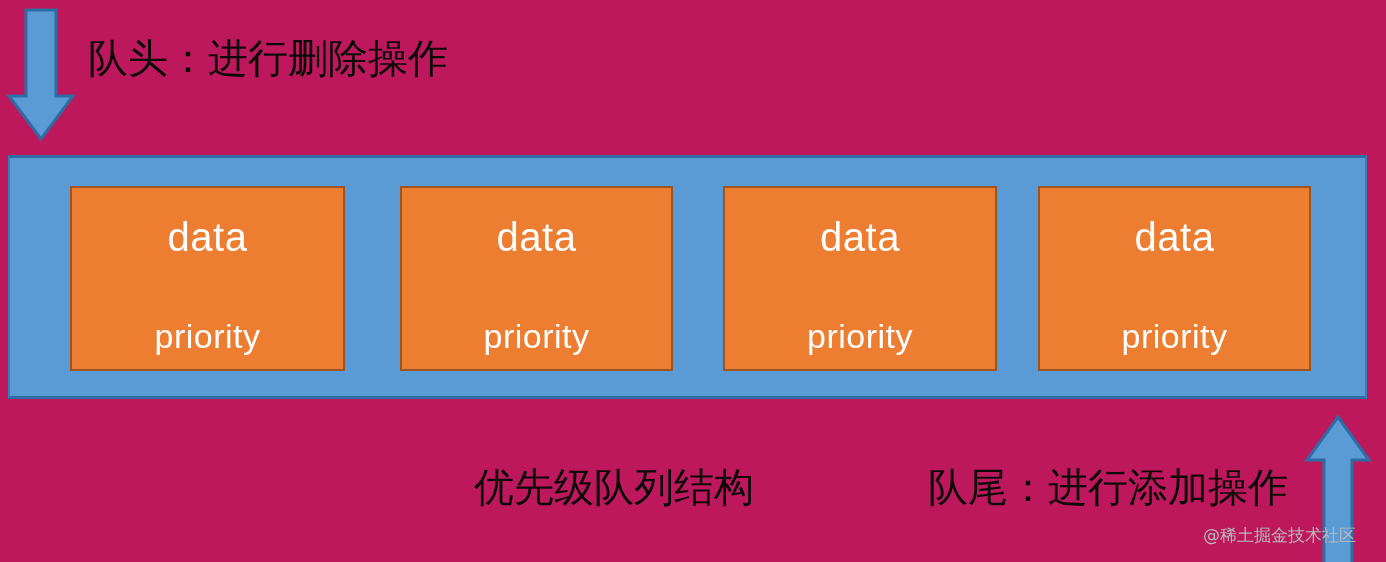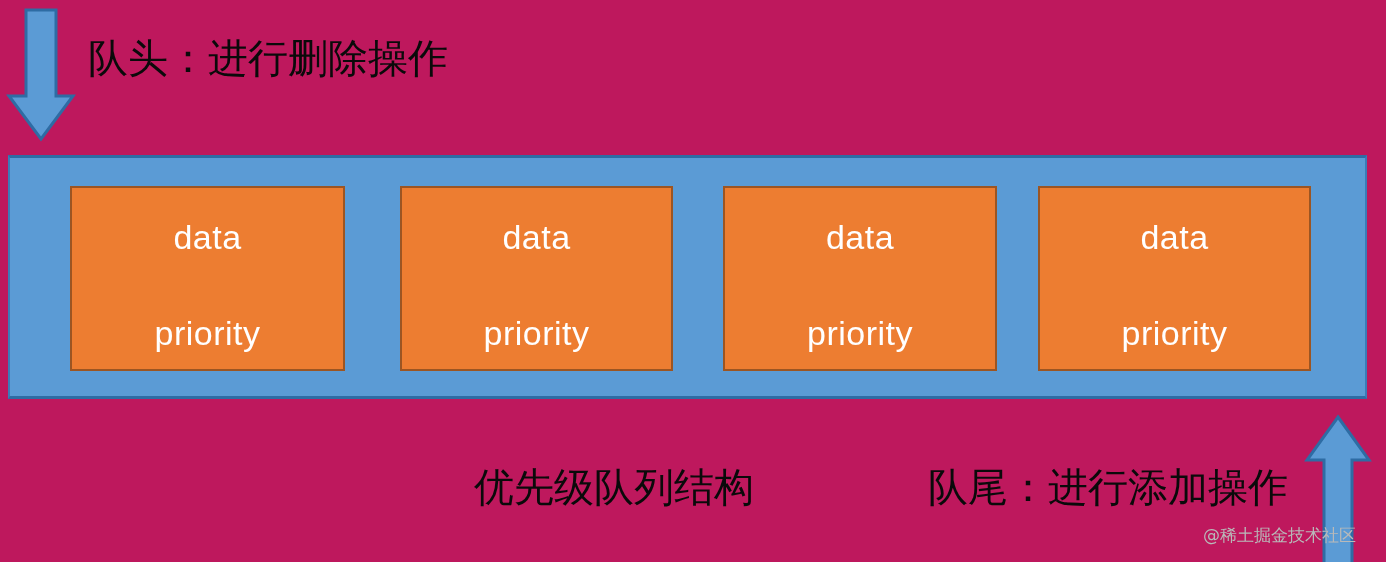--- a/index.html
+++ b/index.html
@@ -56,21 +56,21 @@
     background: #ED7D31;
     border: 2px solid #9C5522;
     box-sizing: border-box;
     display: flex;
     flex-direction: column;
     align-items: center;
     justify-content: center;
     color: #ffffff;
   }
   .node-data {
-    font-size: 34px;
+    font-size: 40px;
     line-height: 1;
     letter-spacing: 0.5px;
     margin-top: 16px;
   }
   .node-priority {
     font-size: 34px;
     line-height: 1;
     letter-spacing: 0.5px;
     margin-top: 62px;
     margin-bottom: 4px;

